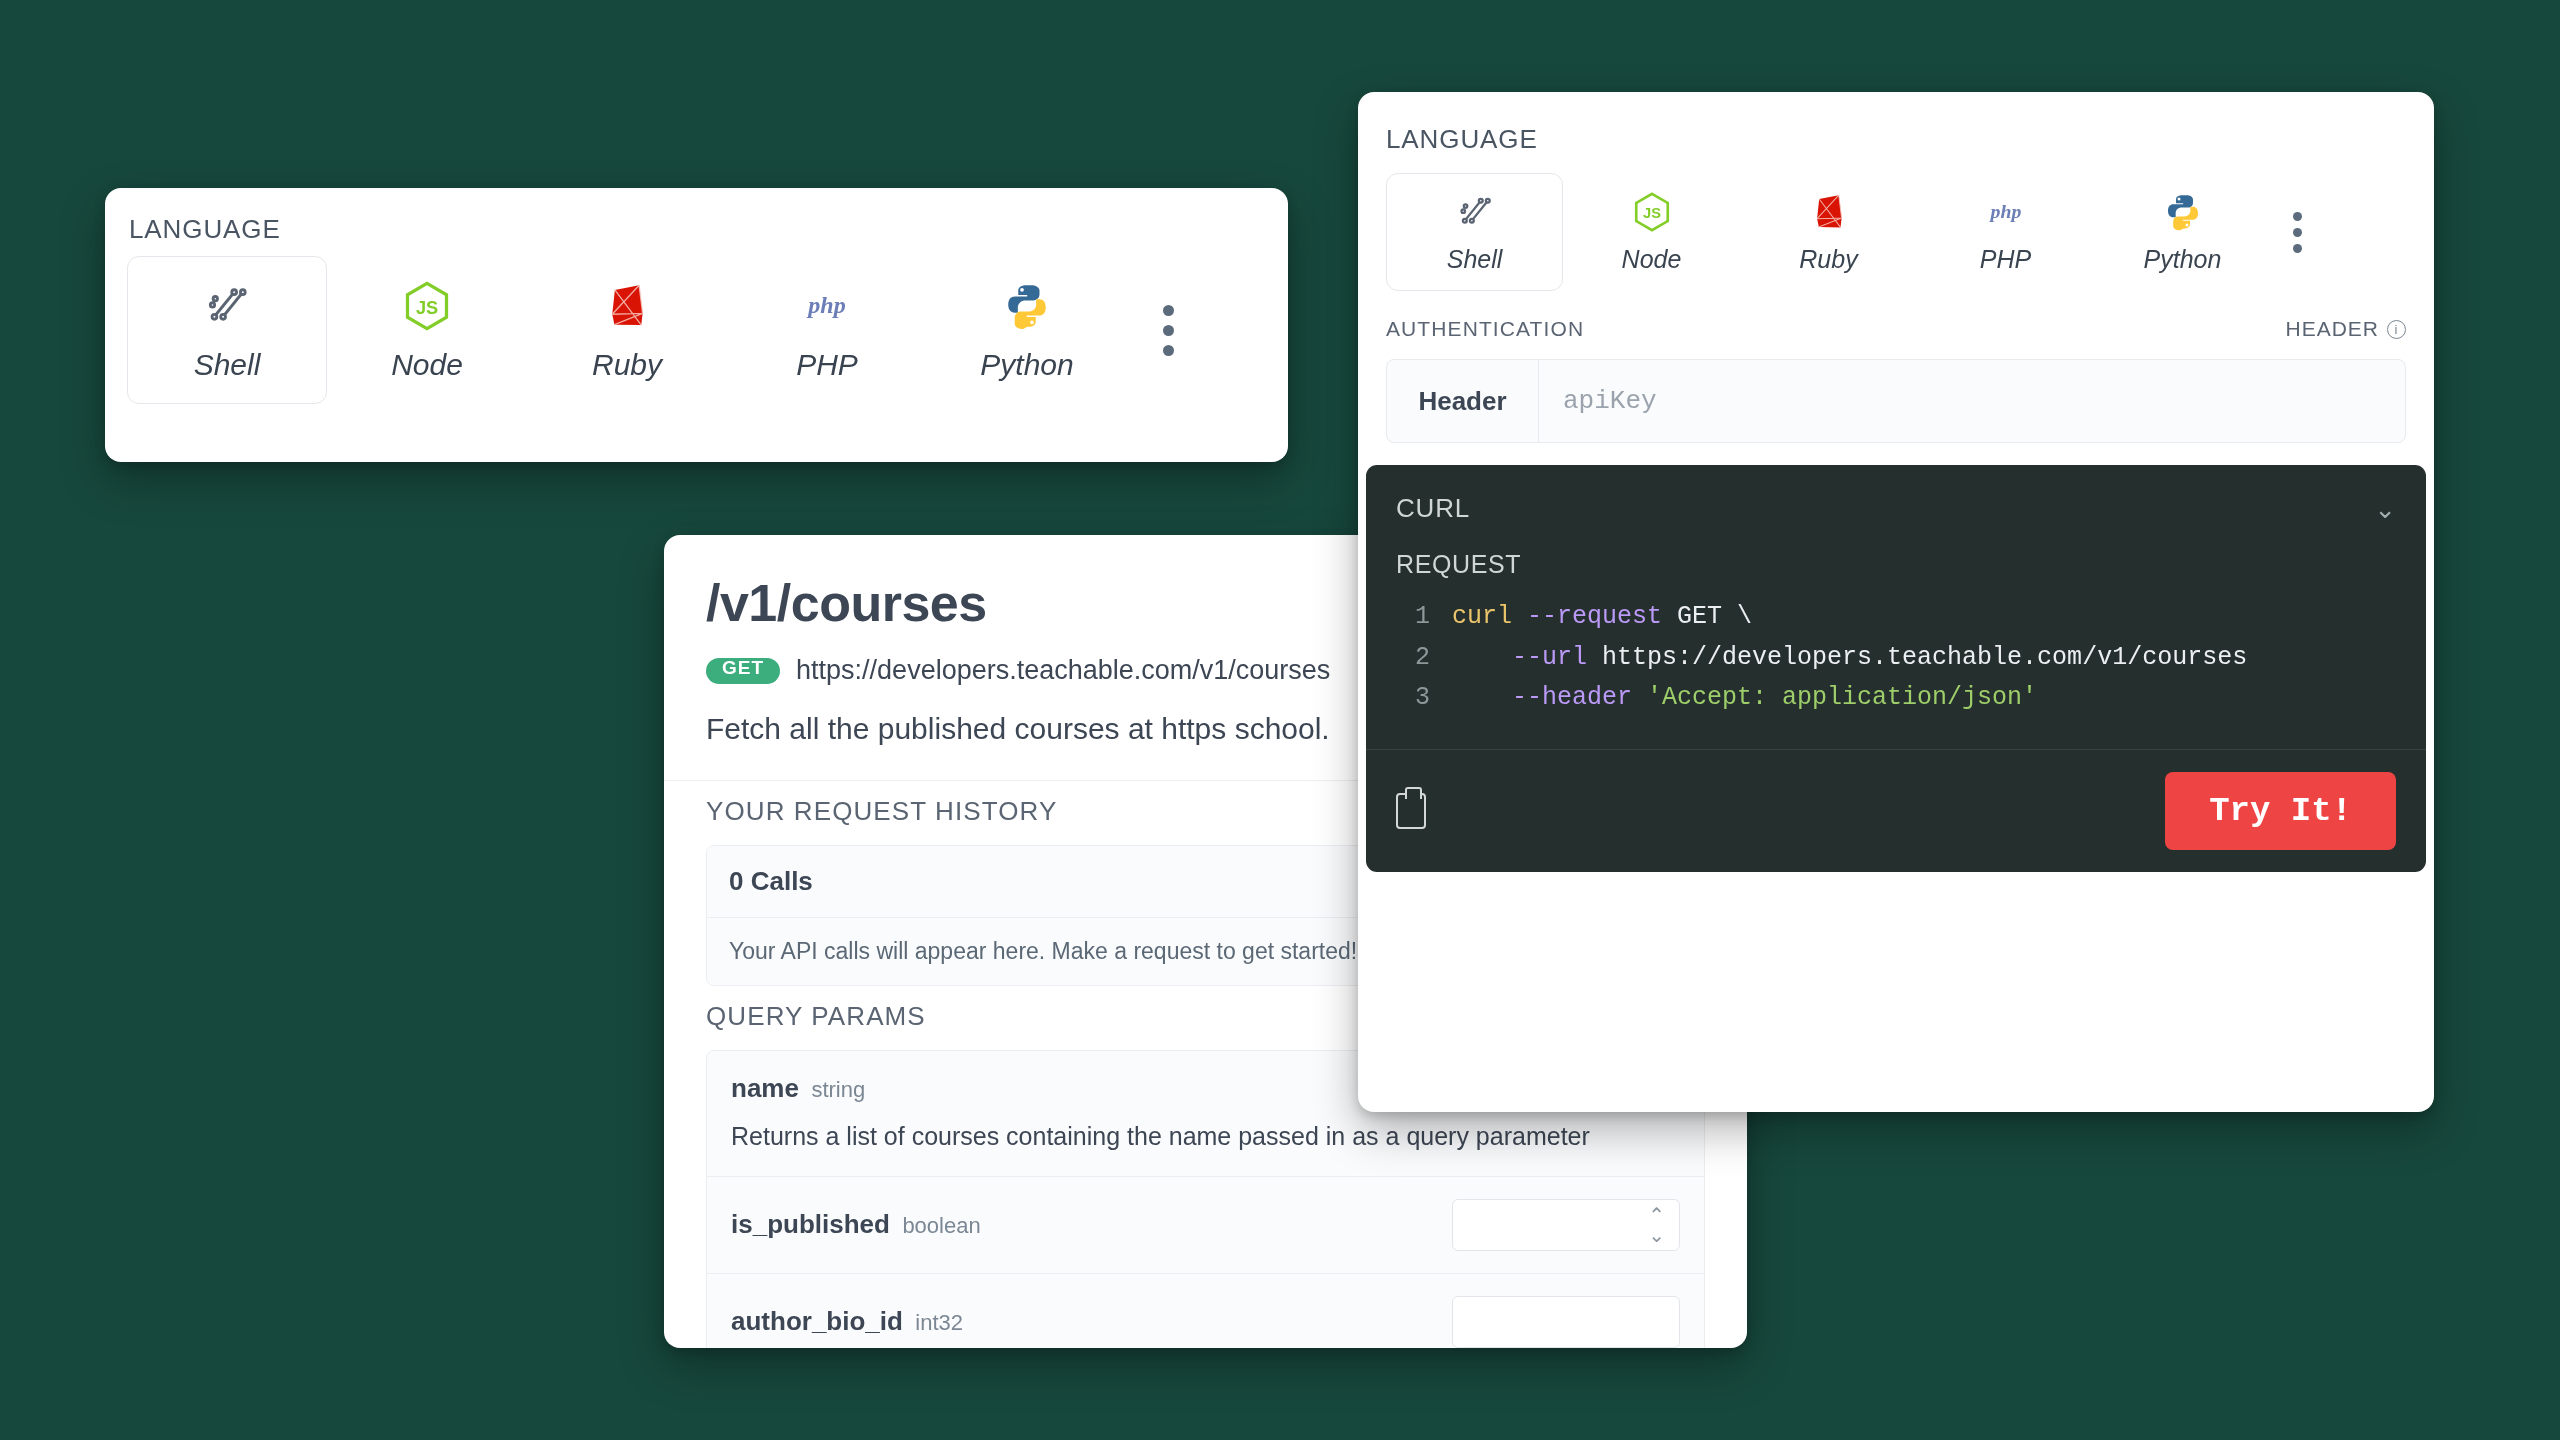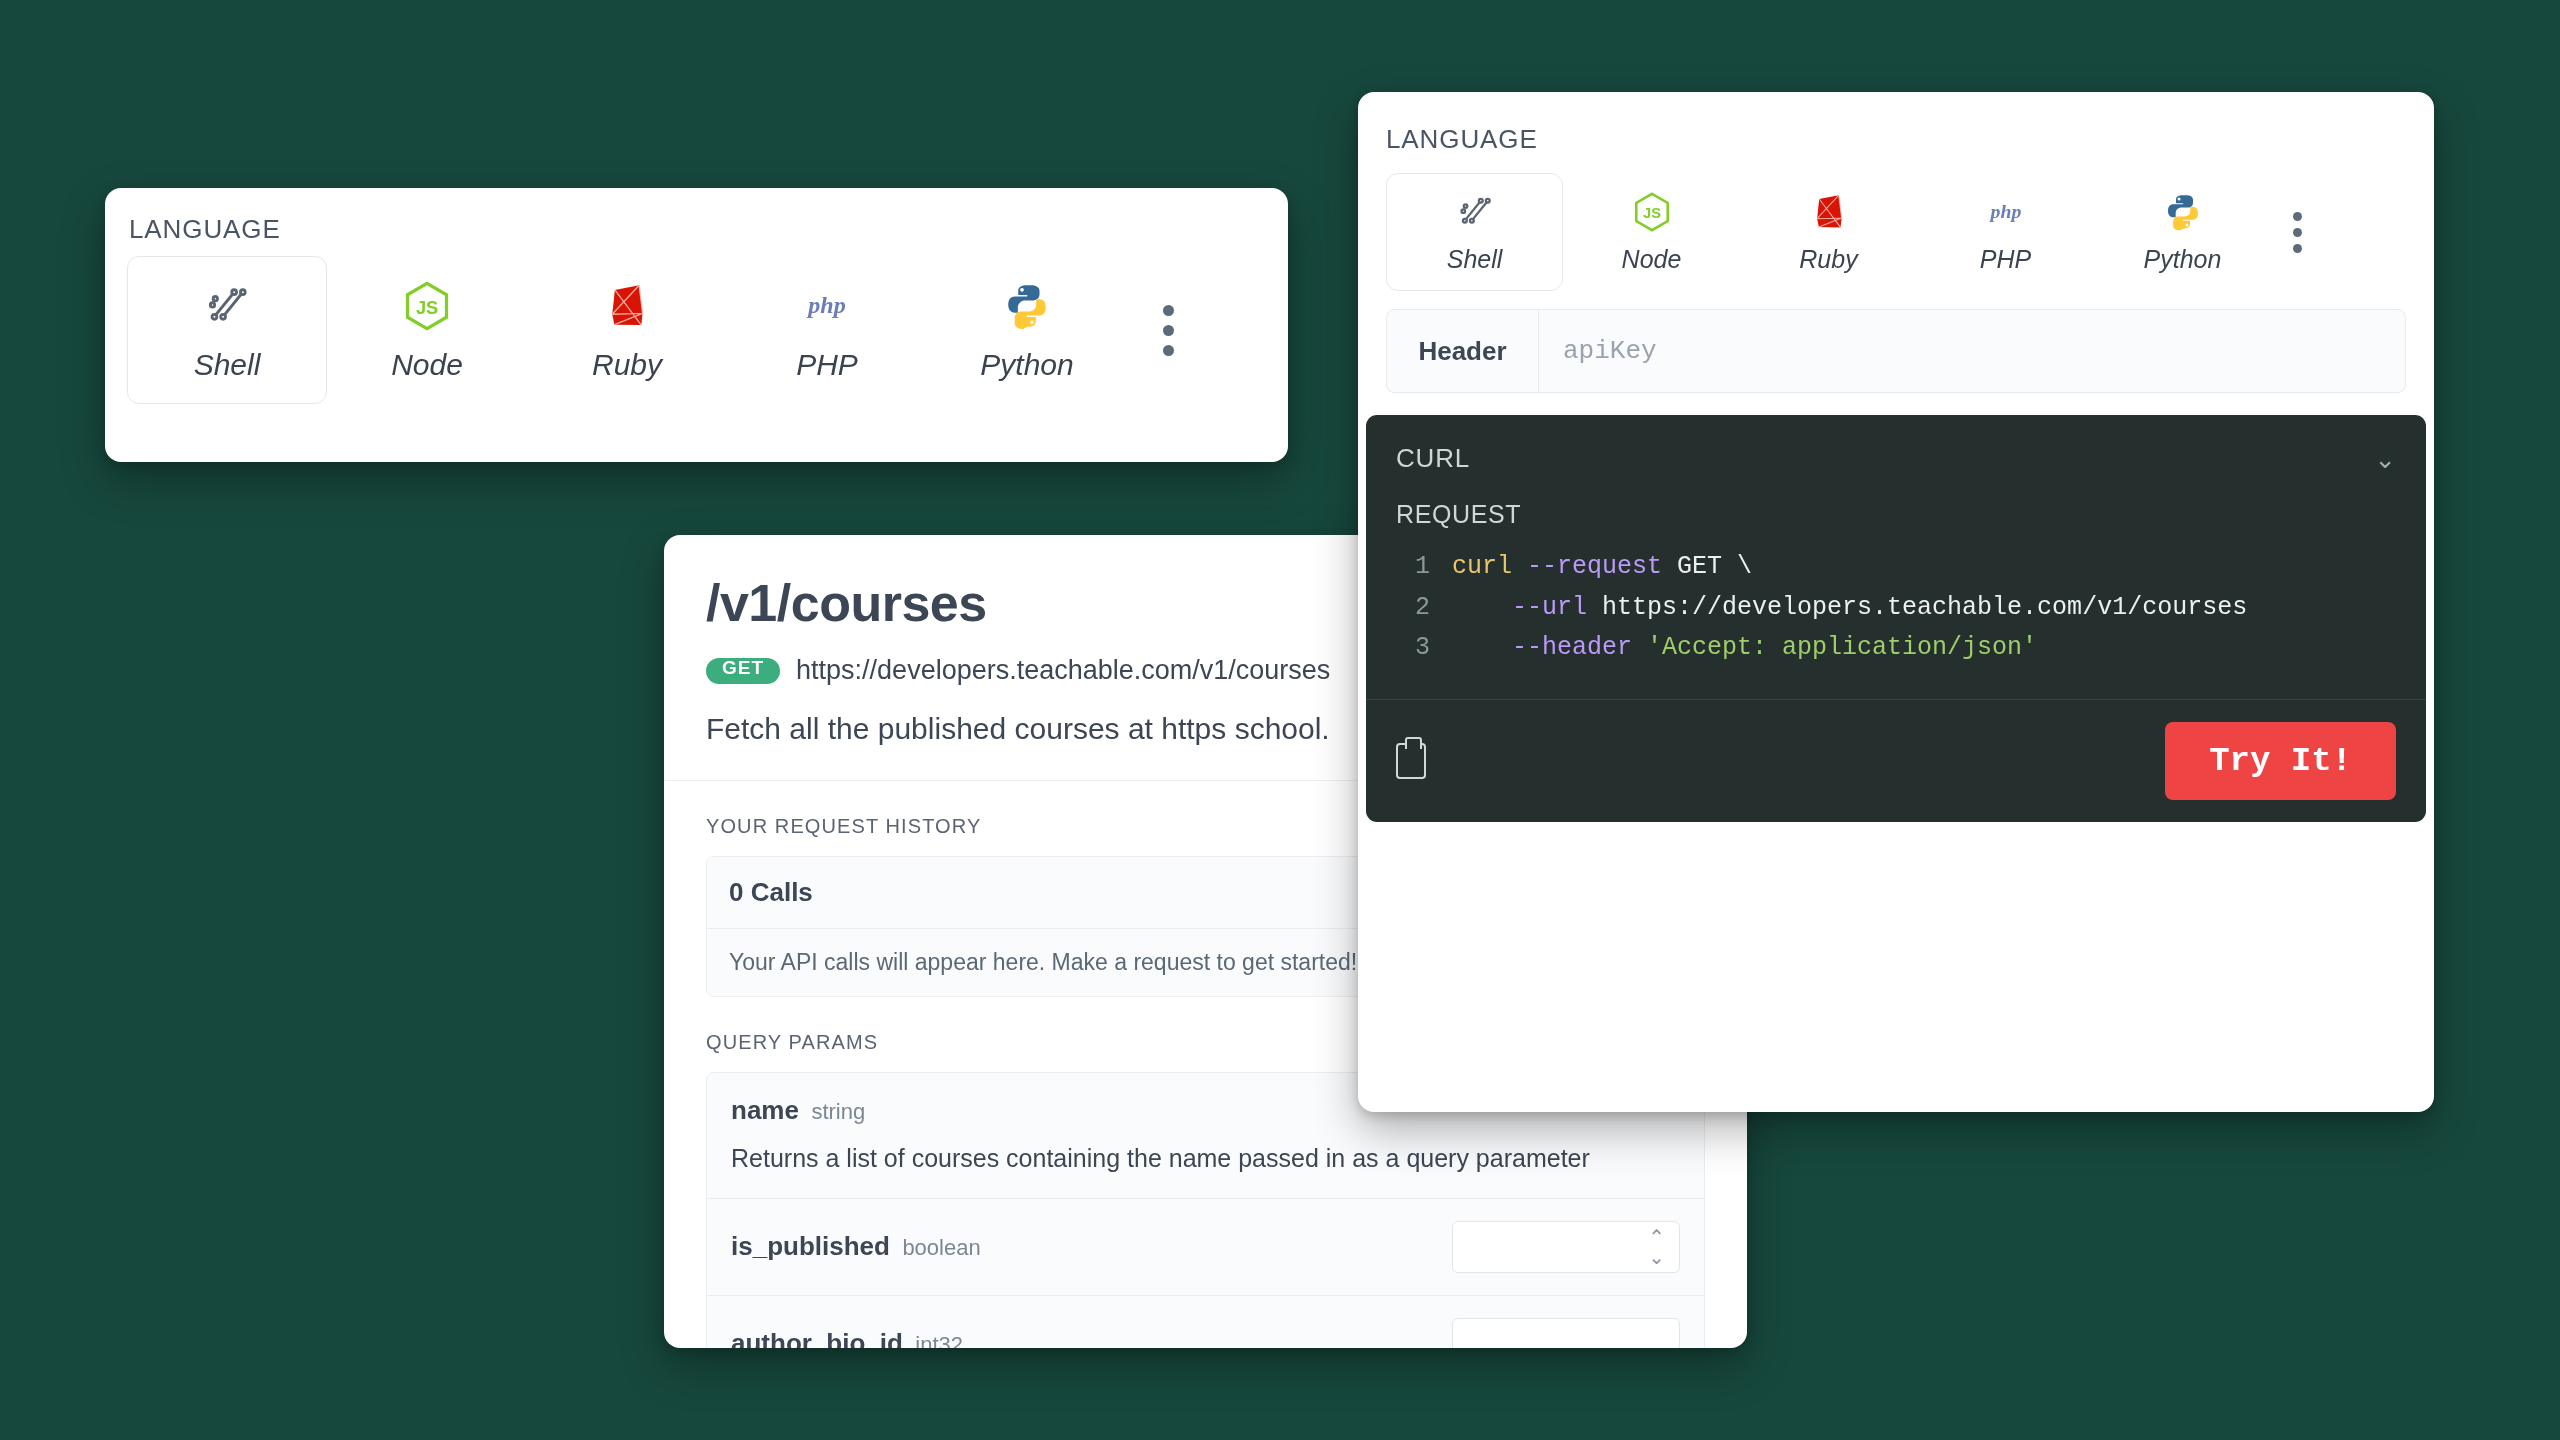--- a/index.html
+++ b/index.html
@@ -59,21 +59,21 @@
   .endpoint-title { font-size: 52px; font-weight: 700; color: #3d4654; letter-spacing: -.5px; }
   .url-line { display: flex; align-items: center; gap: 16px; margin-top: 22px; }
   .method-badge {
     background: #3cae7e; color: #fff; font-size: 19px; font-weight: 700;
     letter-spacing: 1px; padding: 0 16px 7px; border-radius: 14px; line-height: 1;
   }
   .url-text { font-size: 27px; color: #3d4654; }
   .desc { font-size: 30px; color: #3d4654; margin-top: 26px; }
   .hr { height: 1px; background: #eceef1; margin: 34px -42px 0 -42px; }
 
-  .sub-label { font-size: 20px; letter-spacing: 1.1px; color: #5a6472; margin-top: 34px; }
+  .sub-label { font-size: 26px; letter-spacing: 1.1px; color: #5a6472; margin-top: 15px; }
 
   .hist-box { margin-top: 18px; border: 1px solid #ebedf0; border-radius: 8px; overflow: hidden; }
   .hist-head { background: #fafbfc; padding: 20px 22px; font-size: 26px; font-weight: 700; color: #3d4654; border-bottom: 1px solid #ebedf0; }
   .hist-body { background: #fafbfc; padding: 20px 22px; font-size: 23px; color: #5b6876; }
 
   .params-box { margin-top: 18px; border: 1px solid #ebedf0; border-radius: 8px; overflow: hidden; background: #fafbfc; }
   .param-row { padding: 22px 24px; border-bottom: 1px solid #ebedf0; display: flex; align-items: center; justify-content: space-between; gap: 24px; }
   .param-row:last-child { border-bottom: none; }
   .param-left { flex: 1 1 auto; min-width: 0; }
   .param-name { font-size: 26px; font-weight: 700; color: #3d4654; }
@@ -316,20 +316,27 @@
           <span class="lang-label">Python</span>
         </div>
 
         <div class="kebab">
             <i></i>
             <i></i>
             <i></i>
           </div>
       </div>
 
+      <div class="auth-row">
+        <span class="section-label small">AUTHENTICATION</span>
+        <span class="auth-right">
+          <span>HEADER</span>
+          <i class="info-ring">i</i>
+        </span>
+      </div>
 
       <div class="auth-box">
         <div class="auth-key">Header</div>
         <div class="auth-val">apiKey</div>
       </div>
     </div>
 
     <div class="code-panel">
       <div class="code-head">
         <span class="code-title">CURL</span>

